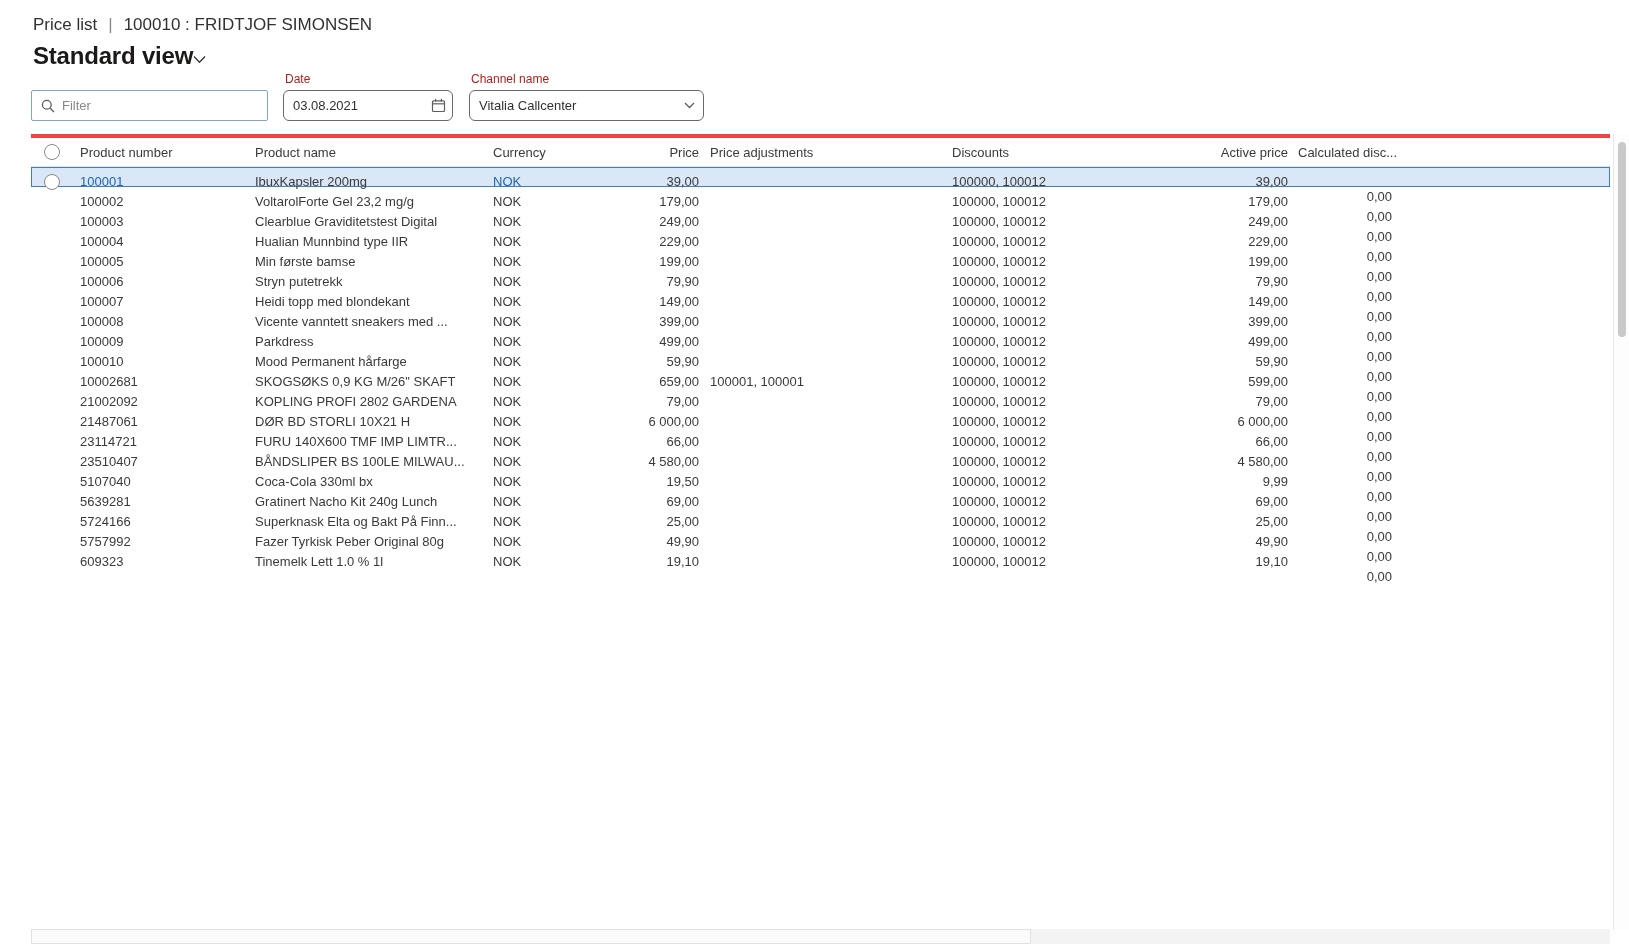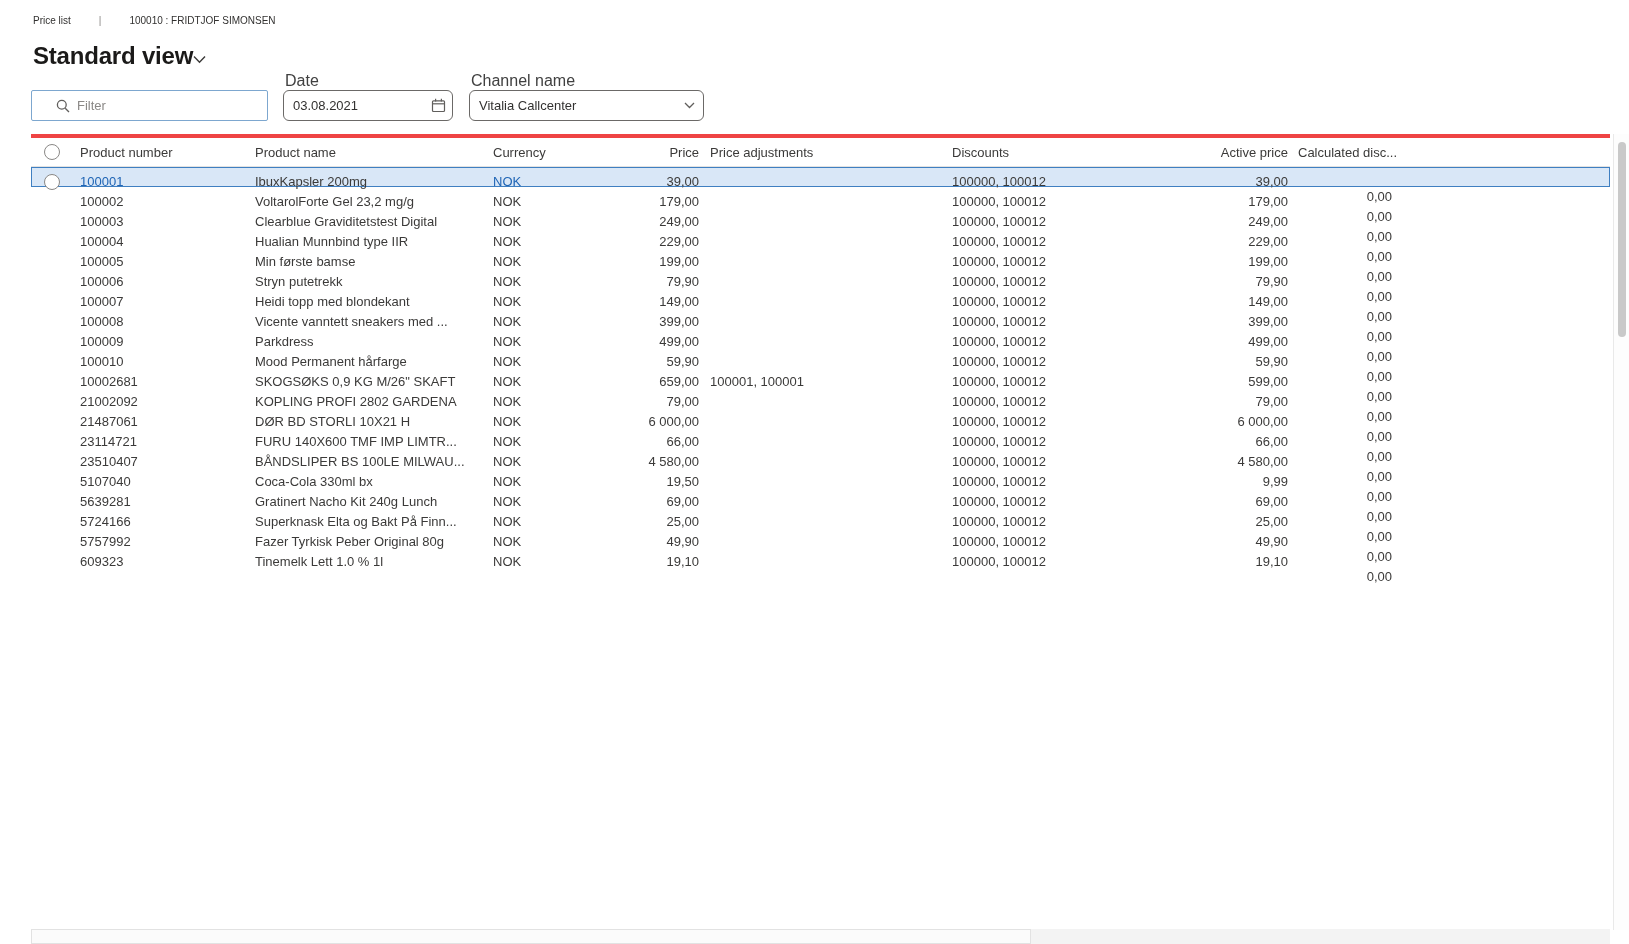--- a/index.html
+++ b/index.html
@@ -14,36 +14,36 @@
     --accent:#2065b5;
     --selected-row-bg:#d9e7f7;
     --selected-row-border:#3f7fc1;
     --text:#323130;
     --muted:#605e5c;
   }
   .page { position:relative; width:1629px; height:944px; background:#fff; }
 
   
   .topbar { position:absolute; left:0; top:0; width:100%; height:134px; background:#fff; }
-  .breadcrumb { position:absolute; left:33px; top:15px; font-size:10px; display:flex; align-items:center; gap:28px; }
+  .breadcrumb { position:absolute; left:33px; top:15px; font-size:17px; display:flex; align-items:center; gap:11px; }
   .breadcrumb .crumb { color:var(--text); cursor:pointer; }
   .breadcrumb .sep { color:#8a8886; }
   .view-title {
     position:absolute; left:33px; top:42px;
     font-size:24px; font-weight:700; color:#1b1a19; letter-spacing:-0.2px;
     display:flex; align-items:center; cursor:pointer;
   }
   .view-title svg { transform:translateY(3px); }
 
-  .field-label { position:absolute; top:72px; font-size:16px; color:#404040; white-space:nowrap; }
+  .field-label { position:absolute; top:72px; font-size:12px; color:#b91c1c; white-space:nowrap; }
 
   .filter-box {
     position:absolute; left:31px; top:90px; width:237px; height:31px;
     border:1px solid #7da7cf; border-radius:2px; background:#fff;
-    display:flex; align-items:center; padding:0 24px; gap:7px;
+    display:flex; align-items:center; padding:0 9px; gap:7px;
   }
   .filter-box input {
     flex:1; min-width:0; border:0; outline:0; background:transparent;
     font-family:inherit; font-size:13px; color:var(--text);
   }
   .filter-box input::placeholder { color:#8a8886; }
 
   .field {
     position:absolute; top:90px; height:31px;
     border:1px solid #6b6967; border-radius:6px; background:#fff;

